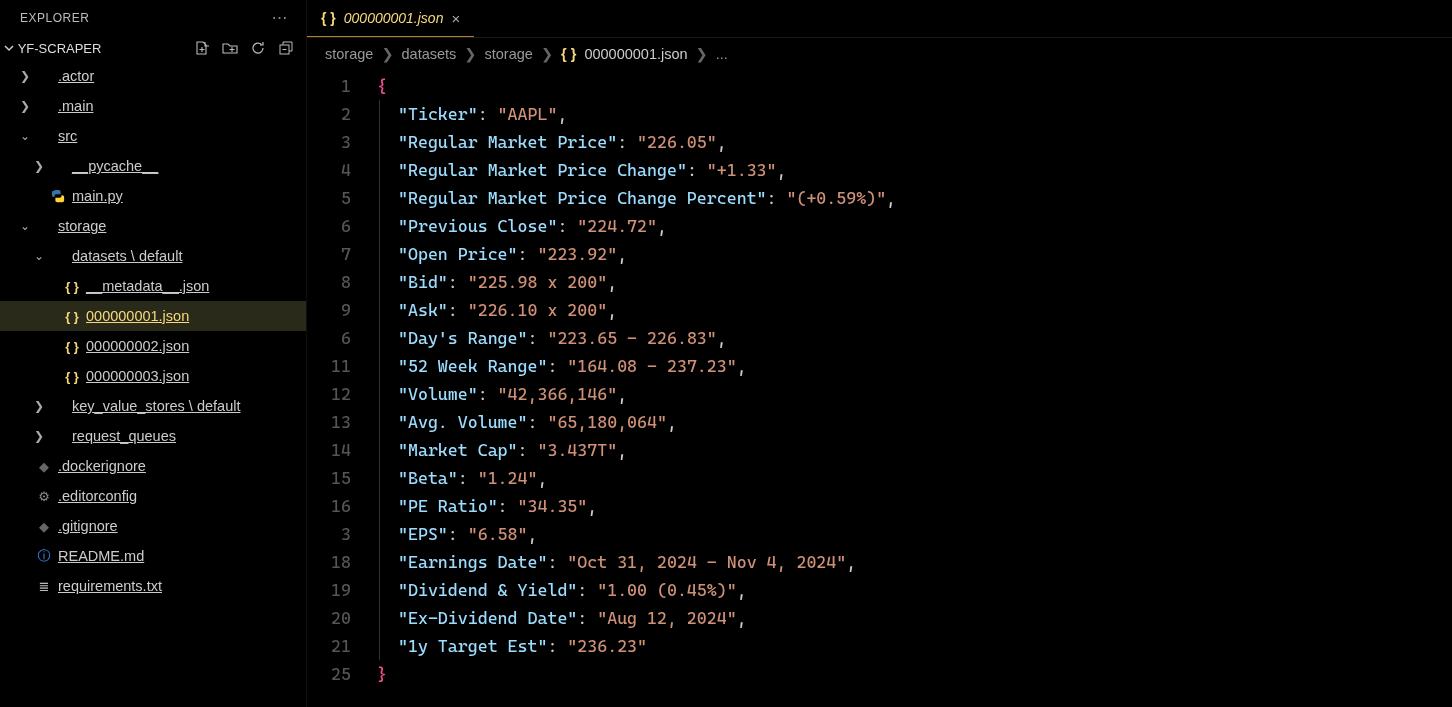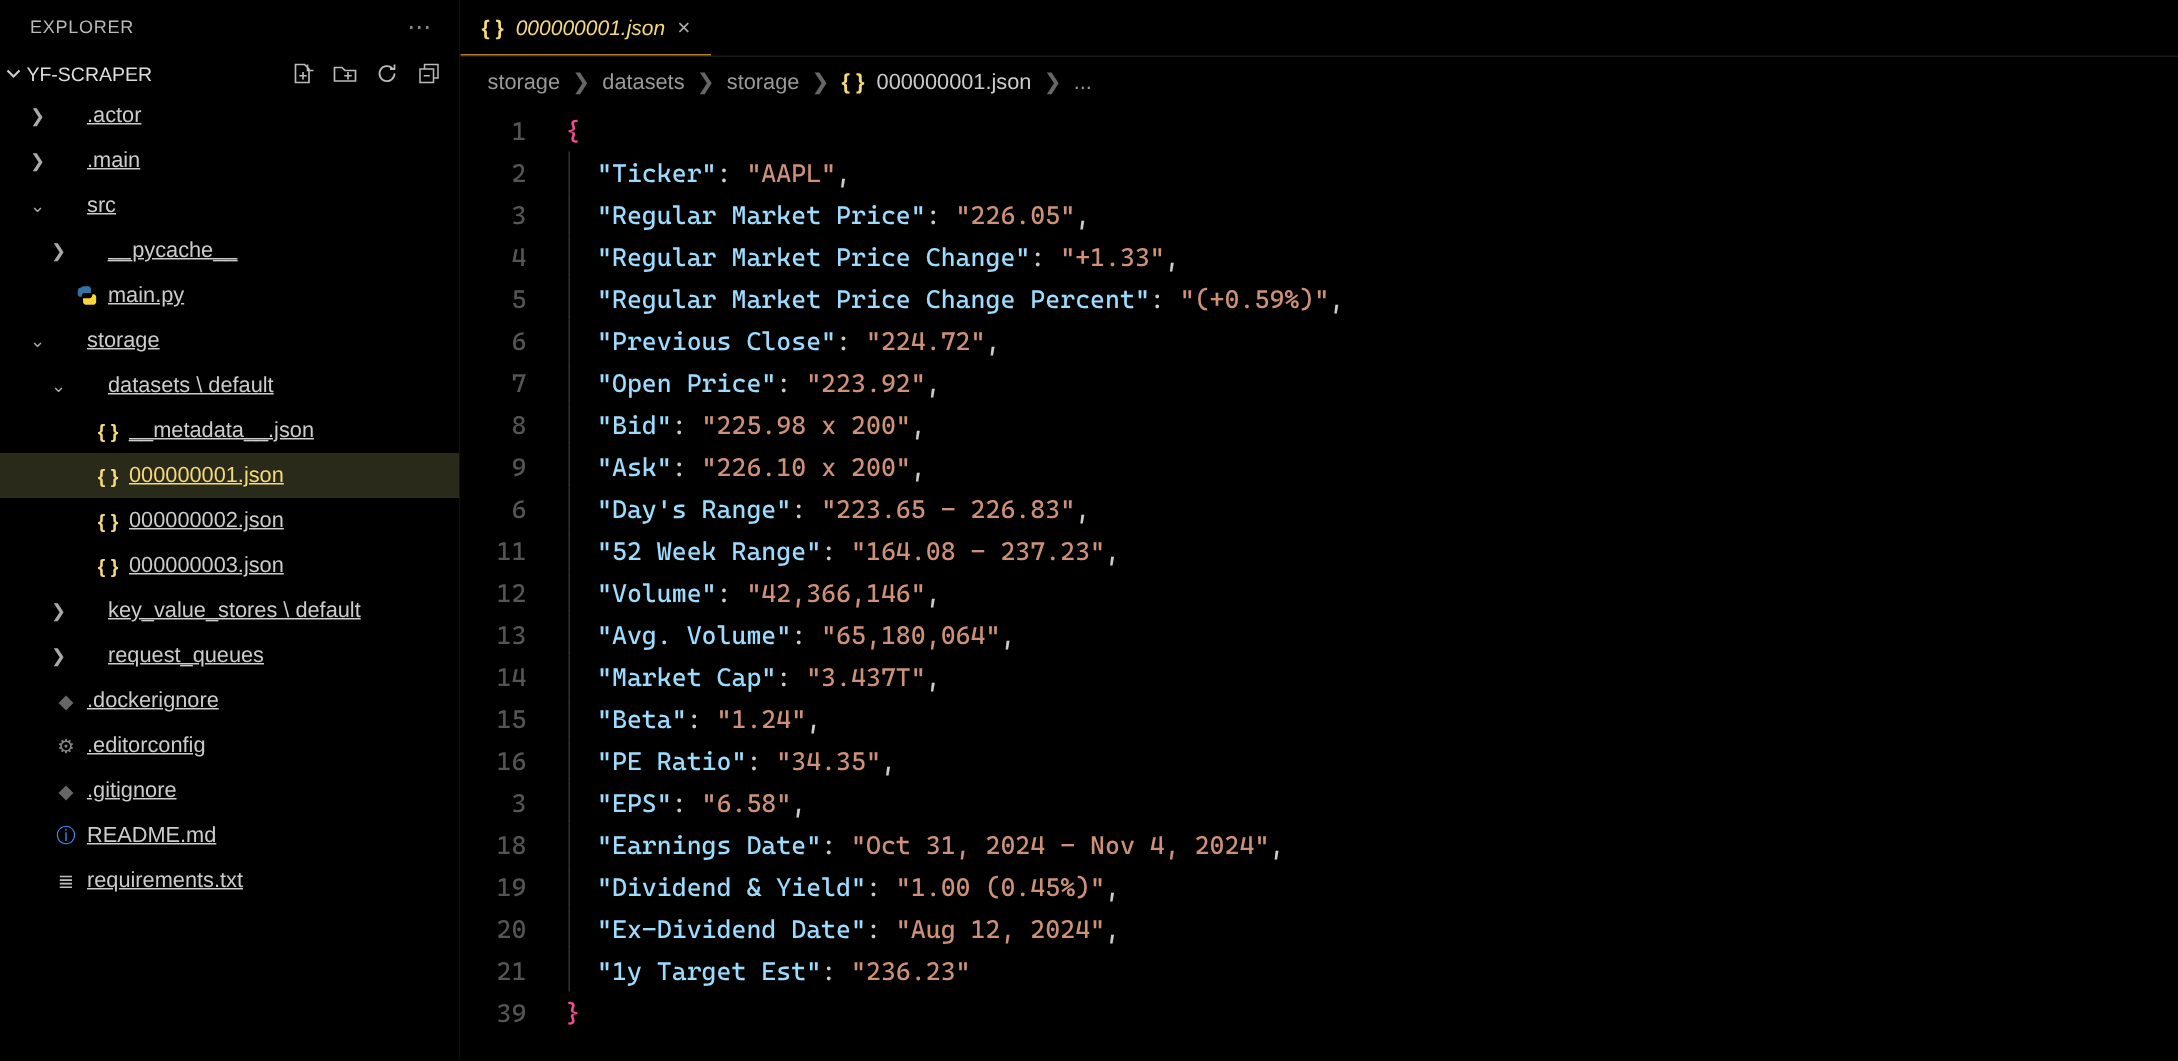--- a/index.html
+++ b/index.html
@@ -334,17 +334,17 @@
         <div>12</div>
         <div>13</div>
         <div>14</div>
         <div>15</div>
         <div>16</div>
         <div>3</div>
         <div>18</div>
         <div>19</div>
         <div>20</div>
         <div>21</div>
-        <div>39</div>
+        <div>25</div>
       </div>
     <div class="code" id="code"><div><span class="tok-brace">{</span></div><div><span class="indent-guide"></span><span class="tok-key">"Ticker"</span><span class="tok-punc">: </span><span class="tok-str">"AAPL"</span><span class="tok-punc">,</span></div><div><span class="indent-guide"></span><span class="tok-key">"Regular Market Price"</span><span class="tok-punc">: </span><span class="tok-str">"226.05"</span><span class="tok-punc">,</span></div><div><span class="indent-guide"></span><span class="tok-key">"Regular Market Price Change"</span><span class="tok-punc">: </span><span class="tok-str">"+1.33"</span><span class="tok-punc">,</span></div><div><span class="indent-guide"></span><span class="tok-key">"Regular Market Price Change Percent"</span><span class="tok-punc">: </span><span class="tok-str">"(+0.59%)"</span><span class="tok-punc">,</span></div><div><span class="indent-guide"></span><span class="tok-key">"Previous Close"</span><span class="tok-punc">: </span><span class="tok-str">"224.72"</span><span class="tok-punc">,</span></div><div><span class="indent-guide"></span><span class="tok-key">"Open Price"</span><span class="tok-punc">: </span><span class="tok-str">"223.92"</span><span class="tok-punc">,</span></div><div><span class="indent-guide"></span><span class="tok-key">"Bid"</span><span class="tok-punc">: </span><span class="tok-str">"225.98 x 200"</span><span class="tok-punc">,</span></div><div><span class="indent-guide"></span><span class="tok-key">"Ask"</span><span class="tok-punc">: </span><span class="tok-str">"226.10 x 200"</span><span class="tok-punc">,</span></div><div><span class="indent-guide"></span><span class="tok-key">"Day's Range"</span><span class="tok-punc">: </span><span class="tok-str">"223.65 - 226.83"</span><span class="tok-punc">,</span></div><div><span class="indent-guide"></span><span class="tok-key">"52 Week Range"</span><span class="tok-punc">: </span><span class="tok-str">"164.08 - 237.23"</span><span class="tok-punc">,</span></div><div><span class="indent-guide"></span><span class="tok-key">"Volume"</span><span class="tok-punc">: </span><span class="tok-str">"42,366,146"</span><span class="tok-punc">,</span></div><div><span class="indent-guide"></span><span class="tok-key">"Avg. Volume"</span><span class="tok-punc">: </span><span class="tok-str">"65,180,064"</span><span class="tok-punc">,</span></div><div><span class="indent-guide"></span><span class="tok-key">"Market Cap"</span><span class="tok-punc">: </span><span class="tok-str">"3.437T"</span><span class="tok-punc">,</span></div><div><span class="indent-guide"></span><span class="tok-key">"Beta"</span><span class="tok-punc">: </span><span class="tok-str">"1.24"</span><span class="tok-punc">,</span></div><div><span class="indent-guide"></span><span class="tok-key">"PE Ratio"</span><span class="tok-punc">: </span><span class="tok-str">"34.35"</span><span class="tok-punc">,</span></div><div><span class="indent-guide"></span><span class="tok-key">"EPS"</span><span class="tok-punc">: </span><span class="tok-str">"6.58"</span><span class="tok-punc">,</span></div><div><span class="indent-guide"></span><span class="tok-key">"Earnings Date"</span><span class="tok-punc">: </span><span class="tok-str">"Oct 31, 2024 - Nov 4, 2024"</span><span class="tok-punc">,</span></div><div><span class="indent-guide"></span><span class="tok-key">"Dividend &amp; Yield"</span><span class="tok-punc">: </span><span class="tok-str">"1.00 (0.45%)"</span><span class="tok-punc">,</span></div><div><span class="indent-guide"></span><span class="tok-key">"Ex-Dividend Date"</span><span class="tok-punc">: </span><span class="tok-str">"Aug 12, 2024"</span><span class="tok-punc">,</span></div><div><span class="indent-guide"></span><span class="tok-key">"1y Target Est"</span><span class="tok-punc">: </span><span class="tok-str">"236.23"</span></div><div><span class="tok-brace">}</span></div></div>
   </div>
 </div>
 
 </body></html>

